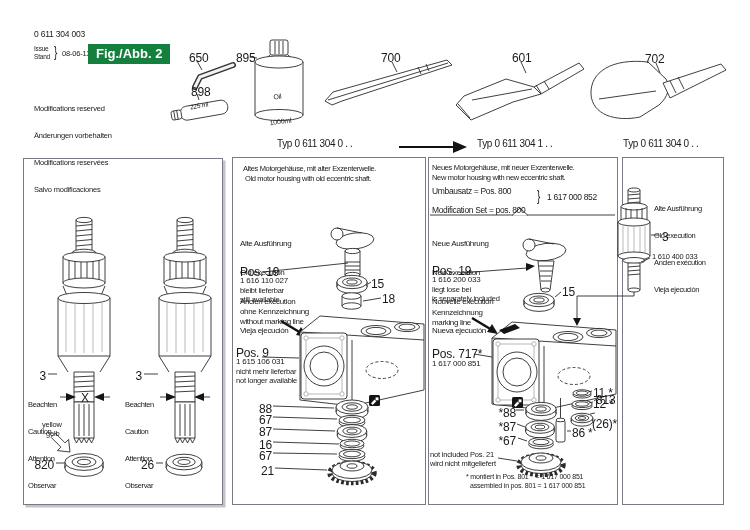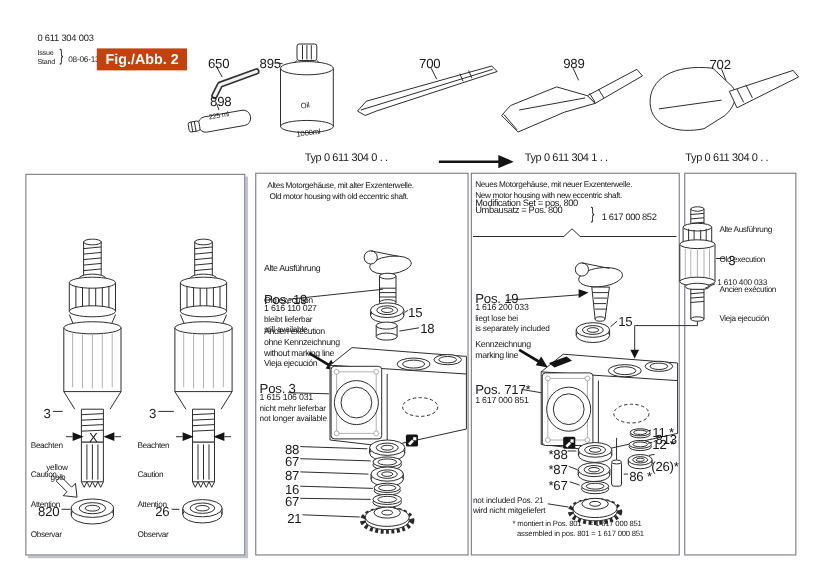--- a/index.html
+++ b/index.html
@@ -15,21 +15,21 @@
   .dash{fill:none;stroke:#2a2a2a;stroke-width:.9;stroke-dasharray:3 2.2}
   .teeth{fill:none;stroke:#2a2a2a;stroke-width:5.5;stroke-dasharray:2.6 2.2}
   .blk{fill:#141414;stroke:none}
   .t{position:absolute;line-height:1.2;white-space:pre;letter-spacing:-.2px}
   .b{font-weight:400}
   .c{letter-spacing:-.35px}
   .f6{font-size:6.5px}.f7{font-size:7px}.f75{font-size:7.5px}.f8{font-size:8px}
   .f85{font-size:8.5px}.f9{font-size:12px}.f10{font-size:10px}
   .line{display:block}
   .ra{text-align:right}
-  .figbox{position:absolute;left:88px;top:44px;background:#c2410c;color:#fff;
+  .figbox{position:absolute;left:88px;top:44px;background:#15803d;color:#fff;
           font-weight:700;font-size:13px;padding:2px 8px 3px;letter-spacing:0}
   .brace{transform:scaleY(1.55);transform-origin:center}
 </style>
 </head>
 <body>
 
 <div class="page">
 
   <div class="panel shadow" style="left:23px;top:158px;width:198px;height:345px"></div>
   <div class="panel" style="left:232px;top:157px;width:192px;height:346px"></div>
@@ -353,31 +353,37 @@
       <line class="ln" x1="641" y1="262" x2="650" y2="258"></line>
     </g>
   </svg>
 
   <span class="t b f85" style="left:34px;top:29px">0 611 304 003</span>
   <span class="t f6" style="left:34px;top:45px">Issue</span>
   <span class="t f6" style="left:34px;top:53px">Stand</span>
   <span class="t f10 brace" style="left:54px;top:46px">}</span>
   <span class="t f75" style="left:62px;top:49px">08-06-13</span>
   <div class="figbox">Fig./Abb. 2</div>
+  <div class="t f75" style="left:34px;top:86px">
+    <span class="line">Modifications reserved</span>
+    <span class="line">Änderungen vorbehalten</span>
+    <span class="line">Modifications reservées</span>
+    <span class="line">Salvo modificaciones</span>
+  </div>
 
   <span class="t b f9" style="left:189px;top:51px">650</span>
   <span class="t b f9" style="left:191px;top:85px">898</span>
   <span class="t f6" style="left:190px;top:102px;transform:rotate(-10deg)">225 ml</span>
   <span class="t b f9" style="left:236px;top:51px">895</span>
   <div class="t f7" style="left:263px;top:76px;width:32px;text-align:center;transform:rotate(-7deg)">
     <span class="line">Oil</span>
     <span class="line">1000ml</span>
   </div>
   <span class="t b f9" style="left:381px;top:51px">700</span>
-  <span class="t b f9" style="left:512px;top:51px">989</span>
+  <span class="t b f9" style="left:512px;top:51px">601</span>
   <span class="t b f9" style="left:645px;top:52px">702</span>
 
   <span class="t b f10 c" style="left:277px;top:138px">Typ 0 611 304 0 . .</span>
   <span class="t b f10 c" style="left:477px;top:138px">Typ 0 611 304 1 . .</span>
   <span class="t b f10 c" style="left:623px;top:138px">Typ 0 611 304 0 . .</span>
 
   <span class="t b f9 ra" style="left:36px;top:369px;width:10px">3</span>
   <span class="t b f9 ra" style="left:132px;top:369px;width:10px">3</span>
   <div class="t b f75 c" style="left:28px;top:382px">
     <span class="line">Beachten</span>
@@ -406,37 +412,43 @@
     <span class="line">Vieja ejecución</span>
   </div>
   <span class="t b f9" style="left:240px;top:265px">Pos. 19</span>
   <span class="t f8" style="left:240px;top:276px">1 616 110 027</span>
   <span class="t f75" style="left:240px;top:286px">bleibt lieferbar</span>
   <span class="t f75" style="left:240px;top:295px">still available</span>
   <span class="t b f9" style="left:371px;top:277px">15</span>
   <span class="t b f9" style="left:382px;top:292px">18</span>
   <span class="t b f8 c" style="left:240px;top:307px">ohne Kennzeichnung</span>
   <span class="t b f8 c" style="left:240px;top:317px">without marking line</span>
-  <span class="t b f9" style="left:236px;top:346px">Pos. 3</span>
+  <span class="t b f9" style="left:236px;top:346px">Pos. 9</span>
   <span class="t f8" style="left:236px;top:357px">1 615 106 031</span>
   <span class="t f75" style="left:236px;top:367px">nicht mehr lieferbar</span>
   <span class="t f75" style="left:236px;top:376px">not longer available</span>
   <span class="t b f9 ra" style="left:246px;top:402px;width:26px">88</span>
   <span class="t b f9 ra" style="left:246px;top:413px;width:26px">67</span>
   <span class="t b f9 ra" style="left:246px;top:425px;width:26px">87</span>
   <span class="t b f9 ra" style="left:246px;top:438px;width:26px">16</span>
   <span class="t b f9 ra" style="left:246px;top:449px;width:26px">67</span>
   <span class="t b f9 ra" style="left:248px;top:464px;width:26px">21</span>
 
   <span class="t b f75 c" style="left:432px;top:163px">Neues Motorgehäuse, mit neuer Exzenterwelle.</span>
   <span class="t b f75 c" style="left:432px;top:173px">New motor housing with new eccentric shaft.</span>
   <span class="t b f85 c" style="left:432px;top:186px">Umbausatz = Pos. 800</span>
-  <span class="t b f85 c" style="left:432px;top:179px">Modification Set = pos. 800</span>
+  <span class="t b f85 c" style="left:432px;top:205px">Modification Set = pos. 800</span>
   <span class="t f10 brace" style="left:537px;top:190px">}</span>
   <span class="t f85 c" style="left:547px;top:192px">1 617 000 852</span>
+  <div class="t b f8 c" style="left:432px;top:220px">
+    <span class="line">Neue Ausführung</span>
+    <span class="line">New execution</span>
+    <span class="line">Nouvelle exécution</span>
+    <span class="line">Nueva ejecución</span>
+  </div>
   <span class="t b f9" style="left:432px;top:264px">Pos. 19</span>
   <span class="t f8" style="left:432px;top:275px">1 616 200 033</span>
   <span class="t f75" style="left:432px;top:285px">liegt lose bei</span>
   <span class="t f75" style="left:432px;top:294px">is separately included</span>
   <span class="t b f9" style="left:562px;top:285px">15</span>
   <span class="t b f8 c" style="left:432px;top:308px">Kennzeichnung</span>
   <span class="t b f8 c" style="left:432px;top:318px">marking line</span>
   <span class="t b f9" style="left:432px;top:347px"><span>Pos. 717</span><span>*</span></span>
   <span class="t f8" style="left:432px;top:359px">1 617 000 851</span>
   <span class="t b f9 ra" style="left:488px;top:406px;width:28px">*88</span>

